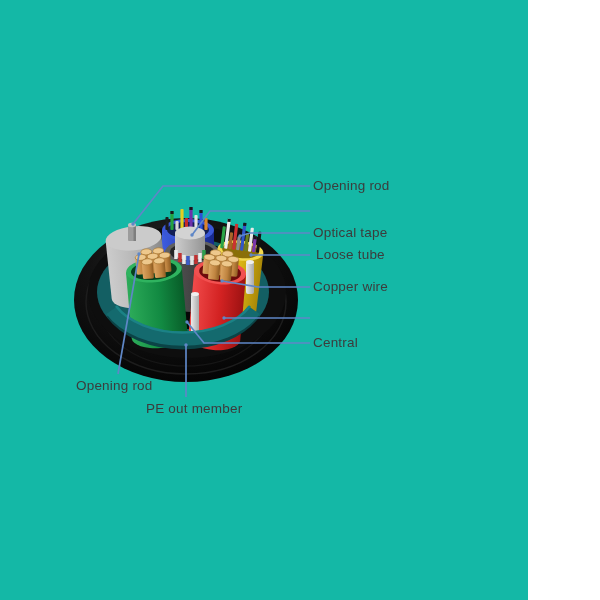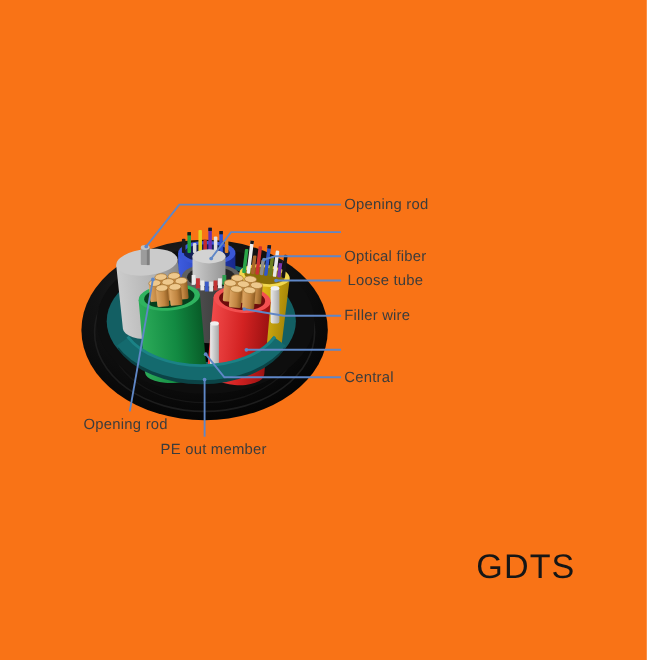--- a/index.html
+++ b/index.html
@@ -1,16 +1,16 @@
 <!DOCTYPE html>
 <html><head>
 <meta charset="utf-8">
 <style>
   html,body{margin:0;padding:0;background:#fff;}
-  .stage{position:relative;width:588px;height:600px;background:#f97316;overflow:hidden;
+  .stage{position:relative;width:528px;height:600px;background:#14b8a6;overflow:hidden;
          font-family:"Liberation Sans", sans-serif;}
   .cable-svg{position:absolute;left:0;top:0;}
   .lbl{position:absolute;font-size:13.5px;line-height:16px;color:#3c3c3c;
        letter-spacing:0.2px;white-space:nowrap;}
   .product-code{position:absolute;left:433px;top:499px;font-size:31px;line-height:32px;
        color:#161616;letter-spacing:1px;white-space:nowrap;}
 </style>
 </head>
 <body>
 
@@ -226,22 +226,21 @@
         <circle cx="251" cy="255" r="1.7"></circle>
       <circle cx="222" cy="281" r="1.7"></circle>
         <circle cx="224" cy="318" r="1.7"></circle>
       <circle cx="187" cy="322" r="1.7"></circle>
         <circle cx="139" cy="254" r="1.7"></circle>
       <circle cx="186" cy="345" r="1.7"></circle>
     </g>
   </svg>
 
   <div class="lbl" style="left:313px;top:178px">Opening rod</div>
-  <div class="lbl" style="left:313px;top:225px">Optical fiber</div>
+  <div class="lbl" style="left:313px;top:225px">Optical tape</div>
   <div class="lbl" style="left:316px;top:247px">Loose tube</div>
-  <div class="lbl" style="left:313px;top:279px">Filler wire</div>
+  <div class="lbl" style="left:313px;top:279px">Copper wire</div>
   <div class="lbl" style="left:313px;top:335px">Central</div>
   <div class="lbl" style="left:76px;top:378px">Opening rod</div>
   <div class="lbl" style="left:146px;top:401px">PE out member</div>
 
-  <div class="product-code">GDTS</div>
 
 </div>
 
 </body></html>

